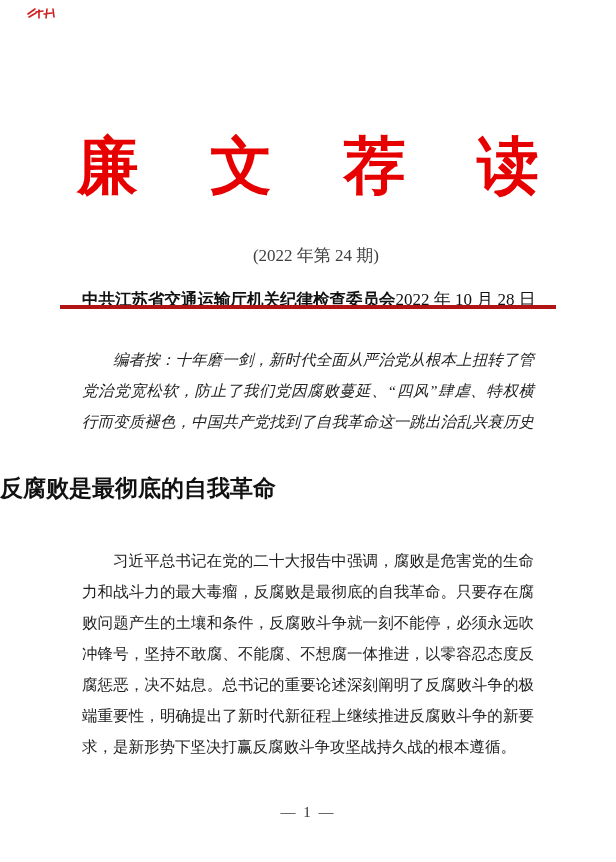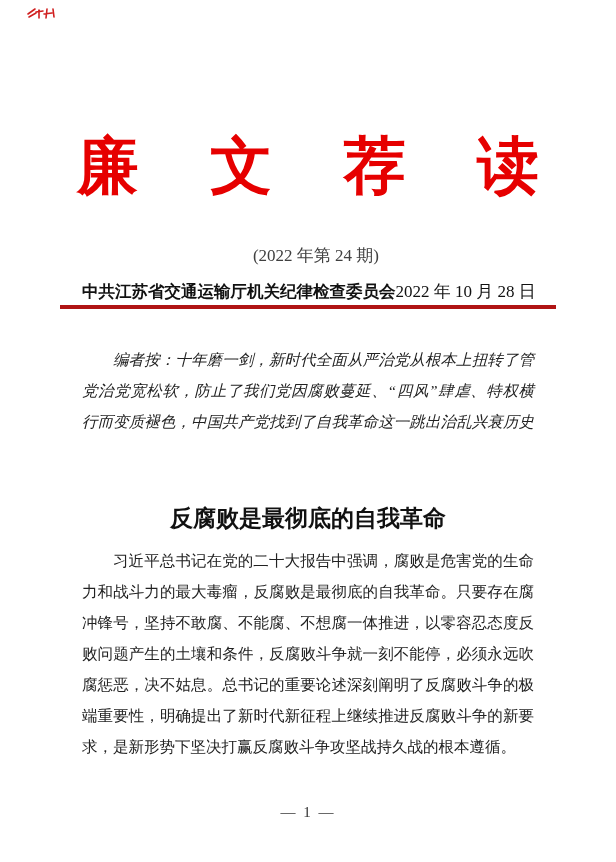--- a/index.html
+++ b/index.html
@@ -35,21 +35,21 @@
     position: absolute;
     top: 244px;
     left: 8px;
     width: 616px;
     text-align: center;
     font-size: 17px;
     color: #404040;
   }
   .pub-row {
     position: absolute;
-    top: 280px;
+    top: 288px;
     left: 82px;
     width: 452px;
     display: flex;
     justify-content: space-between;
     align-items: baseline;
   }
   .publisher {
     font-size: 16.5px;
     font-weight: bold;
     color: #111111;
@@ -75,25 +75,23 @@
     width: 452px;
     font-size: 15.5px;
     font-style: italic;
     color: #222222;
   }
   .article-title {
     position: absolute;
     top: 473px;
     left: 0;
     width: 616px;
-    text-align: center;
     font-size: 23px;
     font-weight: bold;
     color: #111111;
-    margin-top: 30px;
   }
   .article-body {
     position: absolute;
     top: 545px;
     left: 82px;
     width: 452px;
     font-size: 15.5px;
     color: #222222;
   }
   .line {
@@ -141,22 +139,22 @@
       <div class="line para-start">编者按：十年磨一剑，新时代全面从严治党从根本上扭转了管</div>
       <div class="line">党治党宽松软，防止了我们党因腐败蔓延、“四风”肆虐、特权横</div>
       <div class="line">行而变质褪色，中国共产党找到了自我革命这一跳出治乱兴衰历史</div>
     </div>
 
   <div class="article-title">反腐败是最彻底的自我革命</div>
 
   <div class="article-body">
       <div class="line para-start">习近平总书记在党的二十大报告中强调，腐败是危害党的生命</div>
       <div class="line">力和战斗力的最大毒瘤，反腐败是最彻底的自我革命。只要存在腐</div>
+      <div class="line">败问题产生的土壤和条件，反腐败斗争就一刻不能停，必须永远吹</div>
       <div class="line">冲锋号，坚持不敢腐、不能腐、不想腐一体推进，以零容忍态度反</div>
-      <div class="line">败问题产生的土壤和条件，反腐败斗争就一刻不能停，必须永远吹</div>
       <div class="line">腐惩恶，决不姑息。总书记的重要论述深刻阐明了反腐败斗争的极</div>
       <div class="line">端重要性，明确提出了新时代新征程上继续推进反腐败斗争的新要</div>
       <div class="line para-end">求，是新形势下坚决打赢反腐败斗争攻坚战持久战的根本遵循。</div>
     </div>
 
   <div class="footer">— 1 —</div>
 
 </div>
 
 </body></html>

